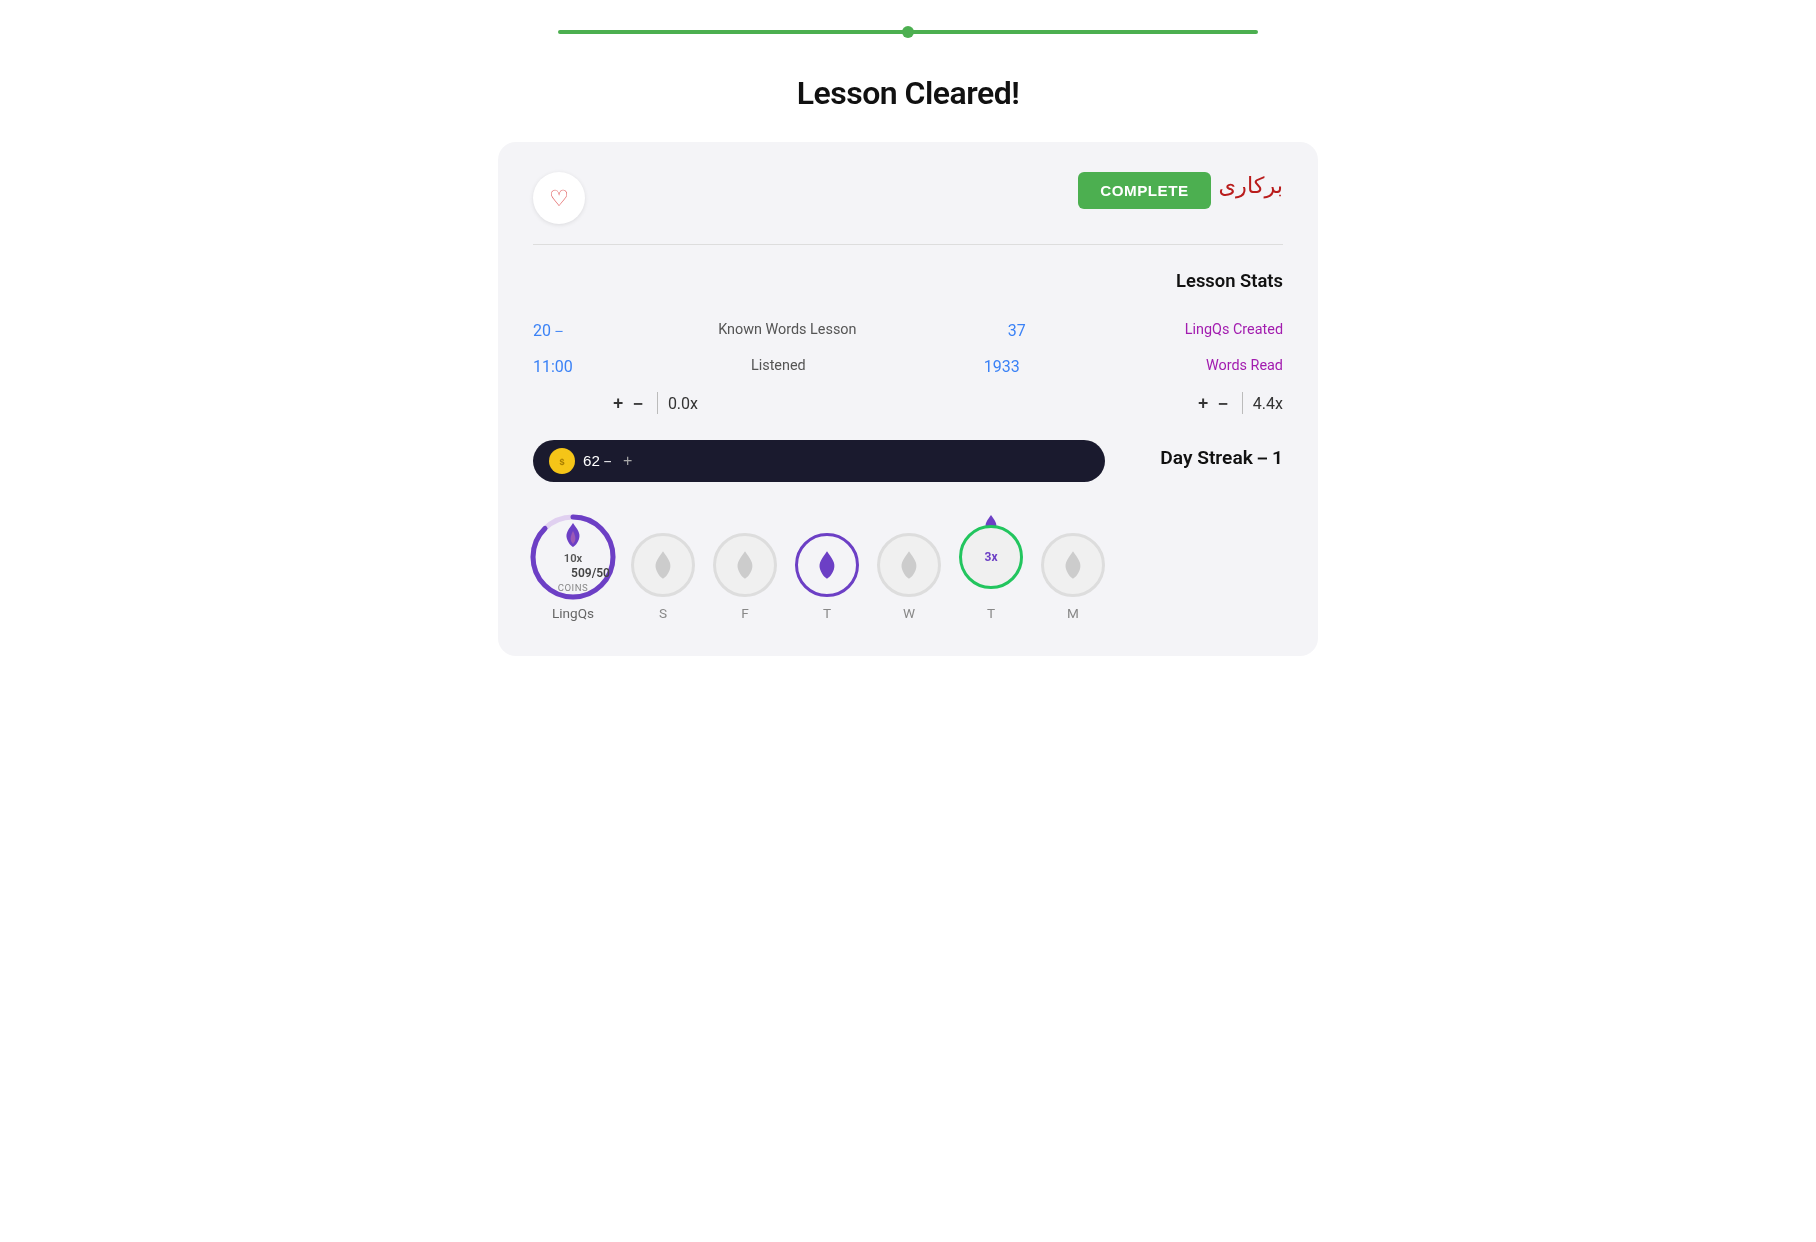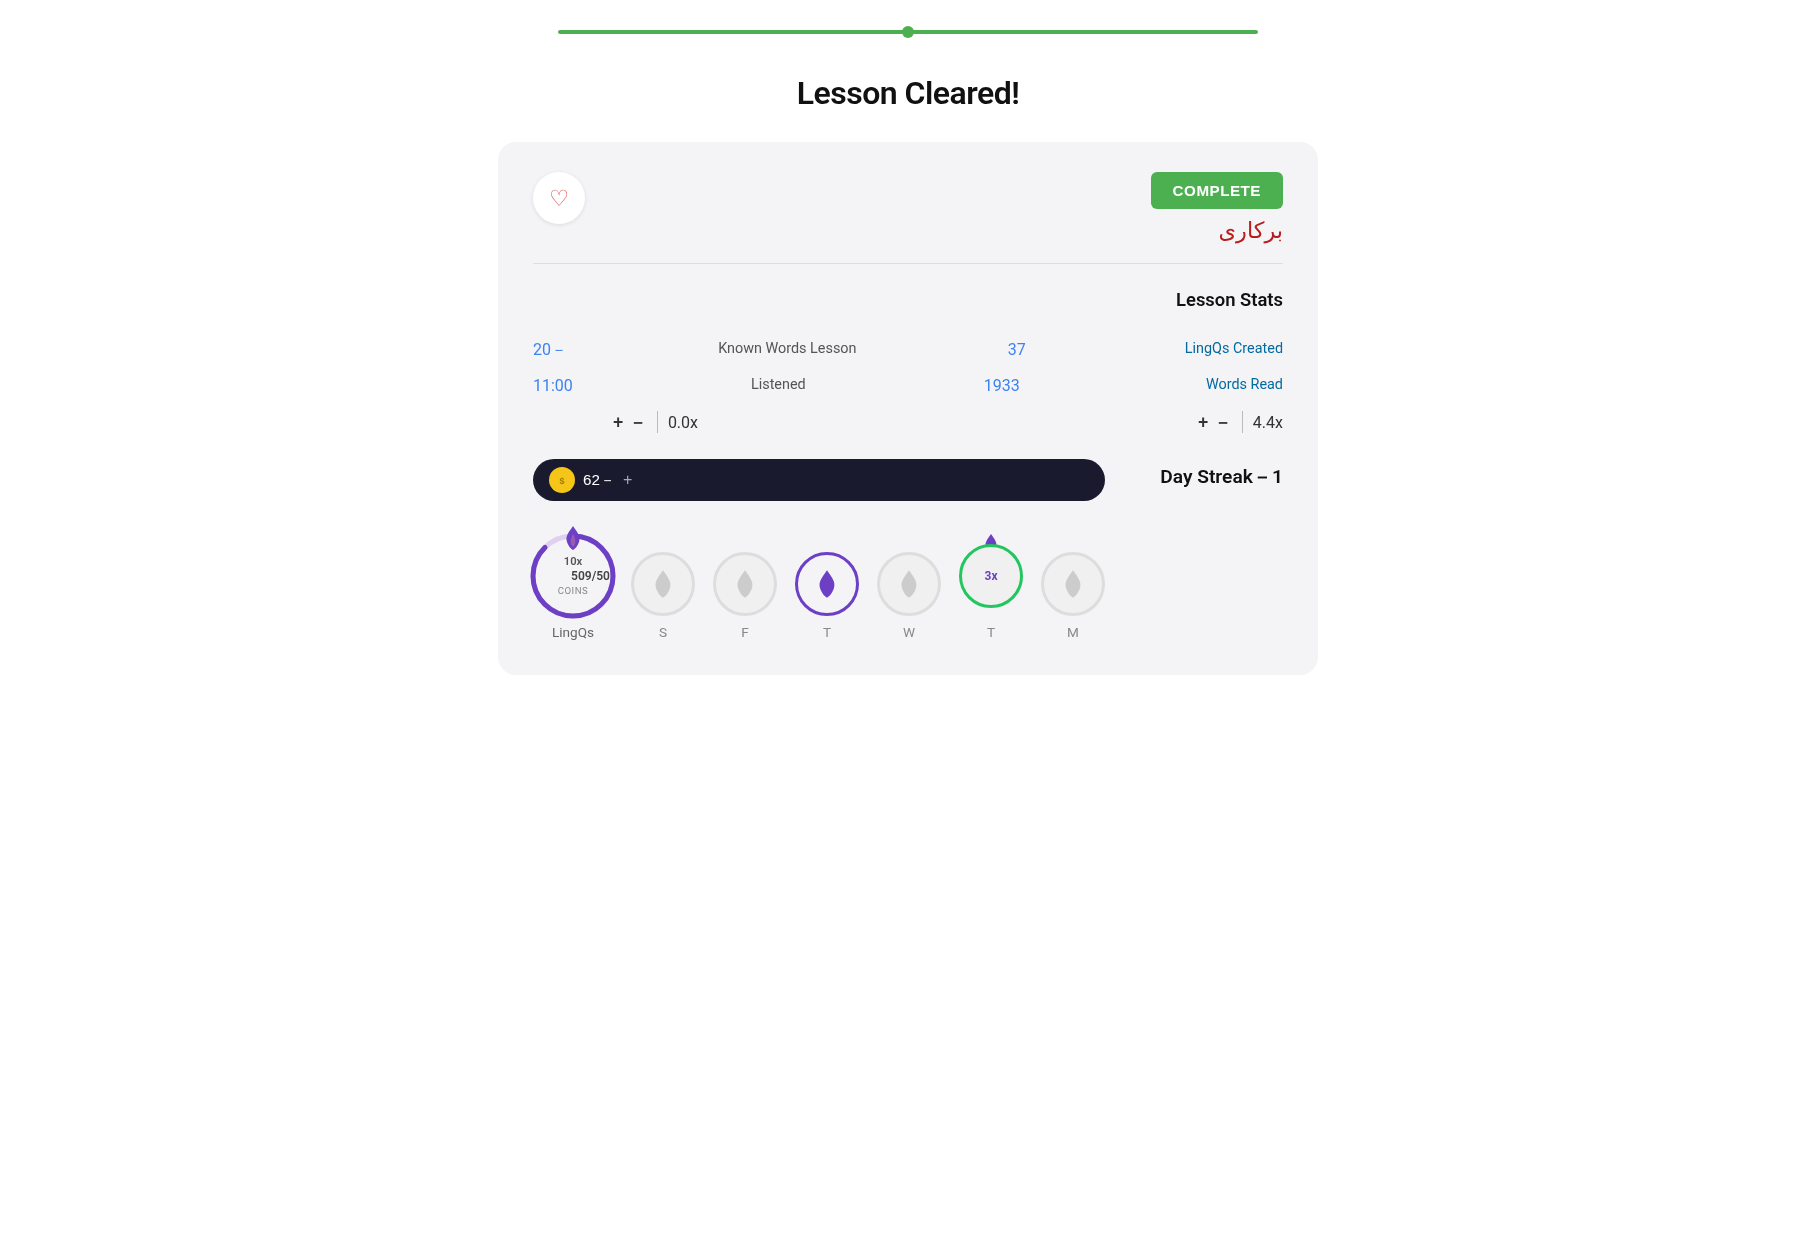--- a/index.html
+++ b/index.html
@@ -76,22 +76,22 @@
       align-items: center;
       justify-content: center;
       box-shadow: 0 1px 4px rgba(0,0,0,0.1);
     }
     .heart-icon {
       color: #e05a5a;
       font-size: 1.4rem;
     }
     .card-header-right {
       display: flex;
-      flex-direction: column;
-      align-items: flex-end;
+      flex-direction: row;
+      align-items: flex-start;
       gap: 8px;
     }
     .complete-btn {
       background: #4caf50;
       color: #fff;
       border: none;
       border-radius: 6px;
       padding: 10px 22px;
       font-size: 0.95rem;
       font-weight: 700;
@@ -231,21 +231,21 @@
     
     .stats-full-layout {
       width: 100%;
       display: flex;
       align-items: flex-start;
       justify-content: space-between;
       margin-bottom: 15px;
     }
     .col-left-blue { color: #3b82f6; font-size: 1rem; }
     .col-center-label { color: #555; font-size: 0.9rem; }
-    .col-right-label { color: #0369a1; font-size: 0.9rem; text-align: right; margin-left: 8px; }
+    .col-right-label { color: #a21caf; font-size: 0.9rem; text-align: right; margin-left: 8px; }
     .col-blue-val { color: #3b82f6; font-size: 1rem; }
   </style>
 </head>
 <body>
 
 <div class="progress-bar-container">
   <div class="progress-bar-track">
     <div class="progress-dot"></div>
   </div>
 </div>
@@ -316,21 +316,21 @@
       </button>
 
       <div class="streak-days">
 
         <div class="streak-day">
           <div style="position:relative; width:80px; height:80px;">
             <svg width="88" height="88" viewBox="0 0 88 88" style="position:absolute;top:-4px;left:-4px;">
               <circle cx="44" cy="44" r="40" fill="none" stroke="#e0d0f0" stroke-width="5"></circle>
               <circle cx="44" cy="44" r="40" fill="none" stroke="#6c3fc5" stroke-width="5" stroke-dasharray="220 251" stroke-dashoffset="0" stroke-linecap="round" transform="rotate(-90 44 44)"></circle>
             </svg>
-            <div style="position:absolute;top:0;left:0;width:80px;height:80px;display:flex;flex-direction:column;align-items:center;justify-content:center; gap:1px;">
+            <div style="position:absolute;top:16px;left:0;width:80px;height:80px;display:flex;flex-direction:column;align-items:center;justify-content:center; gap:1px;">
 
               <div style="position:absolute;top:-12px;left:50%;transform:translateX(-50%);">
                 <svg width="24" height="28" viewBox="0 0 24 28">
                   <path d="M12 2 C8 8 4 12 6 18 C8 24 12 26 12 26 C12 26 16 24 18 18 C20 12 16 8 12 2Z" fill="#6c3fc5"></path>
                   <path d="M12 10 C10 14 9 17 10 20 C11 22 12 23 12 23 C12 23 13 22 14 20 C15 17 14 14 12 10Z" fill="#9b59b6"></path>
                 </svg>
               </div>
               <div class="coins-info">
                 <span style="font-size:0.7rem; color:#555; font-weight:600;">10x</span>
                 <span style="font-size:0.75rem; color:#444; font-weight:600;margin-left:35px;">509/50</span>

